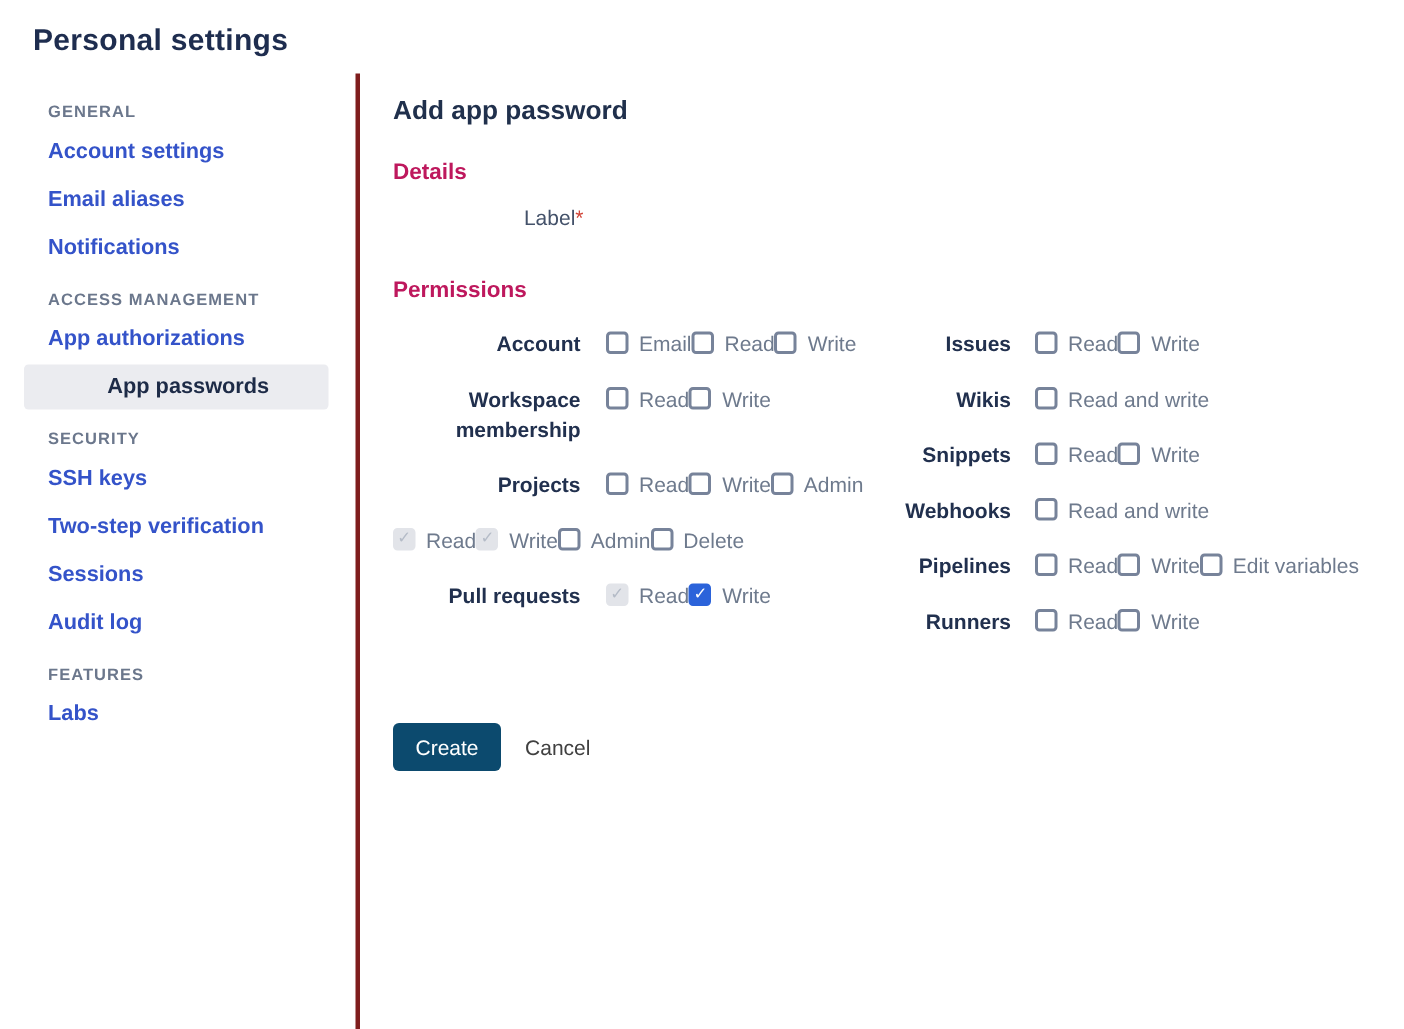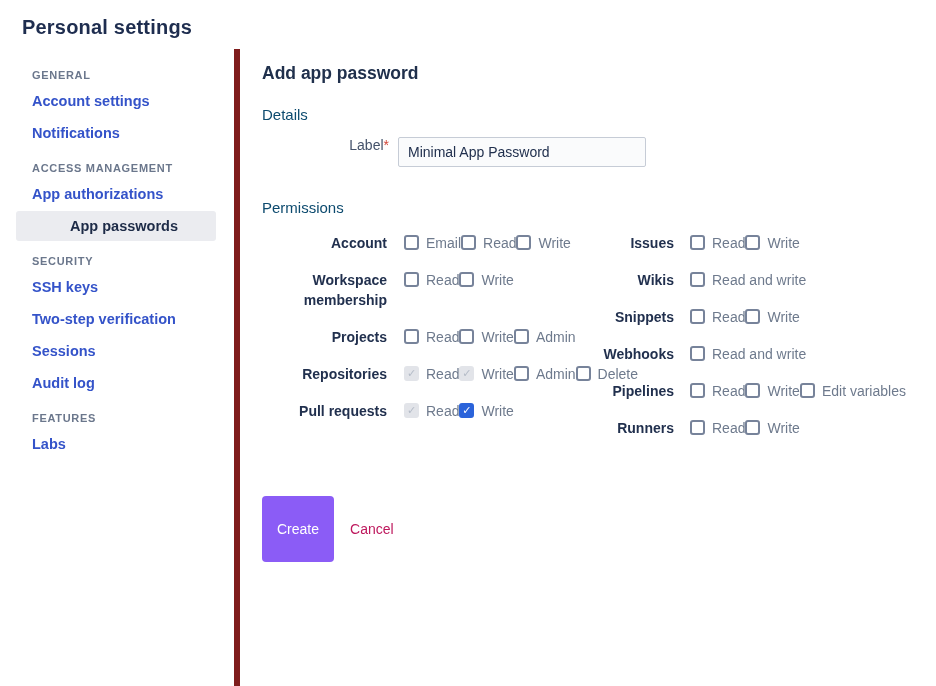--- a/index.html
+++ b/index.html
@@ -12,36 +12,36 @@
   .app { width: 878px; height: 686px; display: flex; flex-direction: column; }
 
   
   .page-header { padding: 16px 0 10px 22px; flex: 0 0 auto; }
   .page-title { font-size: 20px; font-weight: 700; color: #1e2d4f; letter-spacing: 0.2px; }
 
   
   .content-row { flex: 1 1 auto; display: flex; min-height: 0; }
 
   
-  .sidebar { flex: 0 0 240px; width: 240px; border-right: 6px solid #7f1d1d; padding-top: 6px; }
+  .sidebar { flex: 0 0 240px; width: 240px; border-right: 3px solid #7f1d1d; padding-top: 6px; }
   .side-section { margin-bottom: 10px; }
   .side-header {
     margin: 14px 18px 5px 32px; font-size: 11px; font-weight: 700;
     color: #6b778c; letter-spacing: 0.7px;
   }
   .side-item {
     margin: 2px 18px 2px 16px; padding: 5px 0 5px 16px; border-radius: 3px;
     color: #3453c9; font-size: 14.5px; line-height: 20px; cursor: pointer; font-weight: bold;
   }
   .side-item.selected { background: #ebecf0; color: #1d2b47; text-align: center; }
 
   
   .main { flex: 1 1 auto; padding: 4px 0 0 22px; }
   .main-title { font-size: 17.5px; font-weight: 700; color: #20304c; margin: 10px 0 22px; }
-  .section-heading { font-size: 15px; font-weight: 400; color: #0c4a6e; }
+  .section-heading { font-size: 15px; font-weight: 700; color: #be185d; }
   .details-heading { margin: 18px 0 14px; }
   .permissions-heading { margin: 32px 0 16px; }
 
   
   .field-row { display: flex; align-items: flex-start; }
   .field-label { flex: 0 0 136px; text-align: right; padding-right: 9px; font-size: 14px; color: #44526a; }
   .required { color: #d04437; }
   .text-input {
     width: 248px; height: 30px; padding: 0 9px;
     border: 1px solid #c6ccd6; border-radius: 2px; background: #fafbfc;
@@ -66,38 +66,39 @@
   }
   .cb.unchecked { border: 2px solid #77839a; background: #ffffff; }
   .cb.disabled-checked { background: #e2e4e9; border: 2px solid #e2e4e9; color: #b4bbc7; }
   .cb.checked { background: #2b63da; border: 2px solid #2b63da; color: #ffffff; }
   .cb .tick { font-size: 11px; line-height: 1; font-weight: 700; }
   .perm-option .opt-label { cursor: pointer; }
 
   
   .actions { display: flex; align-items: center; margin-top: 42px; padding-bottom: 30px; }
   .create-btn {
-    background: #8b5cf6; color: #ffffff; border: none; border-radius: 4px;
-    font-size: 14px; padding: 25px 15px; font-family: inherit; cursor: pointer;
-  }
-  .cancel-link { margin-left: 16px; color: #be185d; font-size: 14px; text-decoration: none; cursor: pointer; }
+    background: #0c4a6e; color: #ffffff; border: none; border-radius: 4px;
+    font-size: 14px; padding: 8px 15px; font-family: inherit; cursor: pointer;
+  }
+  .cancel-link { margin-left: 16px; color: #404040; font-size: 14px; text-decoration: none; cursor: pointer; }
 </style>
 </head>
 <body>
 
 <div class="app">
   <div class="page-header">
     <div class="page-title">Personal settings</div>
   </div>
 
   <div class="content-row">
     <nav class="sidebar">
         <div class="side-section">
           <div class="side-header">GENERAL</div>
           <div class="side-item">Account settings</div>
+          <div class="side-item">Email aliases</div>
           <div class="side-item">Notifications</div>
         </div>
         <div class="side-section">
           <div class="side-header">ACCESS MANAGEMENT</div>
           <div class="side-item">App authorizations</div>
           <div class="side-item selected">App passwords</div>
         </div>
         <div class="side-section">
           <div class="side-header">SECURITY</div>
           <div class="side-item">SSH keys</div>
@@ -111,21 +112,20 @@
         </div>
       </nav>
 
     <main class="main">
       <h2 class="main-title">Add app password</h2>
 
       <h3 class="section-heading details-heading">Details</h3>
 
       <div class="field-row">
         <span class="field-label"><span>Label</span><span class="required">*</span></span>
-        <input class="text-input" type="text" value="Minimal App Password" style="">
       </div>
 
       <h3 class="section-heading permissions-heading">Permissions</h3>
 
       <div class="perm-columns">
           <div class="perm-col left">
             <div class="perm-group">
               <div class="perm-group-label">Account</div>
               <div class="perm-options">
                 <div class="perm-option">
@@ -166,21 +166,20 @@
                   <span class="cb unchecked"></span>
                   <span class="opt-label">Write</span>
                 </div>
                 <div class="perm-option">
                   <span class="cb unchecked"></span>
                   <span class="opt-label">Admin</span>
                 </div>
               </div>
             </div>
             <div class="perm-group">
-              <div class="perm-group-label">Repositories</div>
               <div class="perm-options">
                 <div class="perm-option">
                   <span class="cb disabled-checked">
                     <span class="tick">✓</span>
                   </span>
                   <span class="opt-label">Read</span>
                 </div>
                 <div class="perm-option">
                   <span class="cb disabled-checked">
                     <span class="tick">✓</span>

